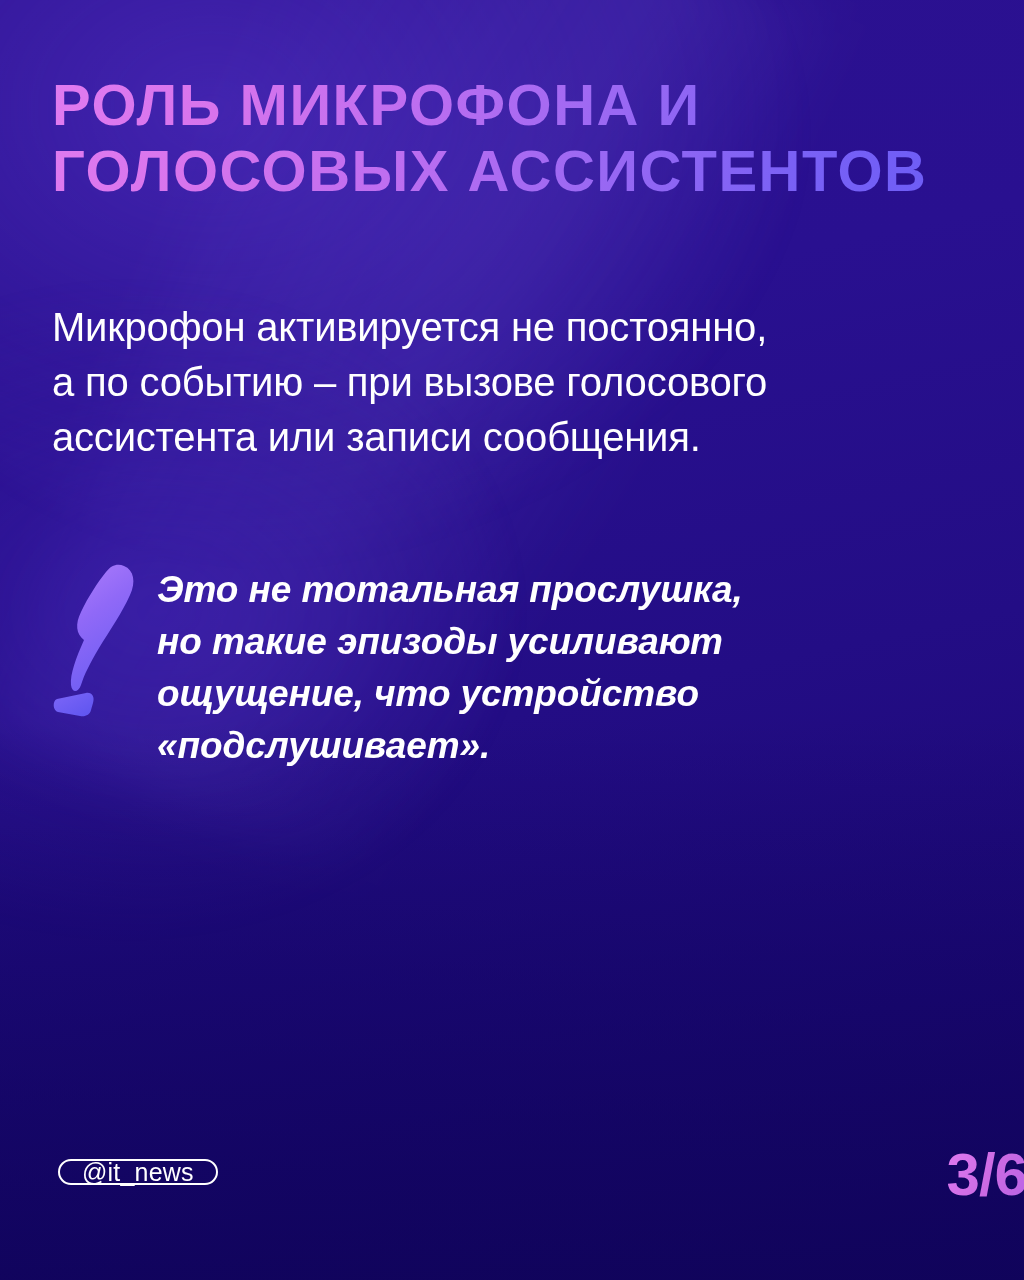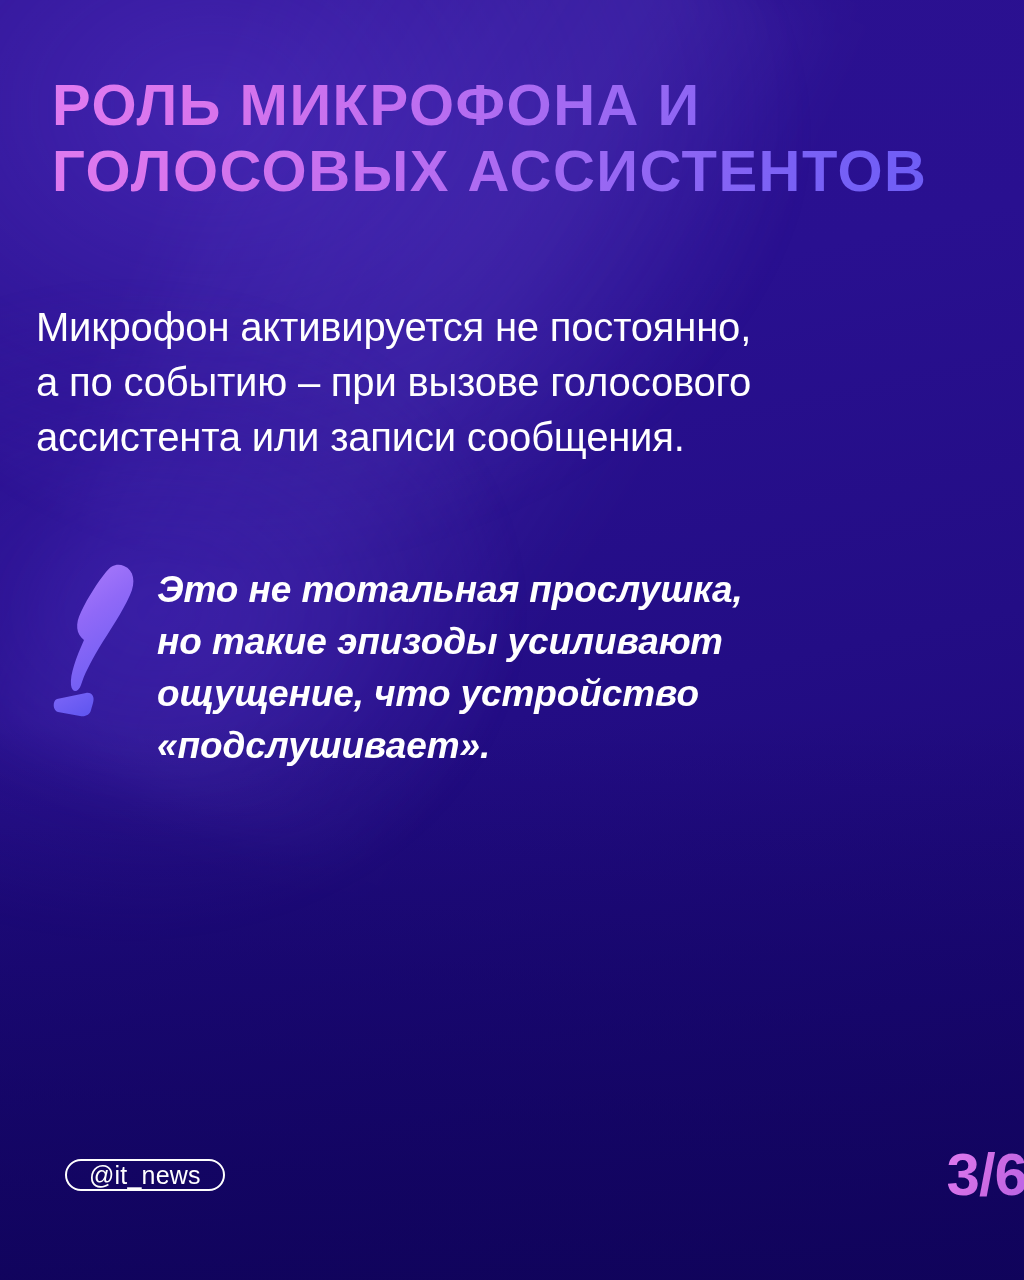--- a/index.html
+++ b/index.html
@@ -99,21 +99,21 @@
     -webkit-background-clip: text;
     background-clip: text;
     color: transparent;
     -webkit-text-fill-color: transparent;
     white-space: pre-line;
   }
 
   
   .intro {
     position: absolute;
-    left: 36px;
+    left: 52px;
     top: 300px;
     width: 880px;
     margin: 0;
     color: #ffffff;
     font-family: "Liberation Sans", sans-serif;
     font-weight: 400;
     font-size: 40px;
     line-height: 55px;
     letter-spacing: -0.2px;
     white-space: pre-line;
@@ -149,23 +149,23 @@
     font-size: 37px;
     line-height: 52px;
     letter-spacing: -0.1px;
     white-space: pre-line;
   }
   .quote-par + .quote-par { margin-top: 32px; }
 
   
   .handle-badge {
     position: absolute;
-    left: 65px;
+    left: 58px;
     top: 1159px;
-    height: 32px;
+    height: 26px;
     padding: 0 22px;
     display: inline-flex;
     align-items: center;
     justify-content: center;
     border: 2px solid #ffffff;
     border-radius: 24px;
     color: #ffffff;
     font-family: "Liberation Sans", sans-serif;
     font-size: 25px;
     letter-spacing: 0.2px;

